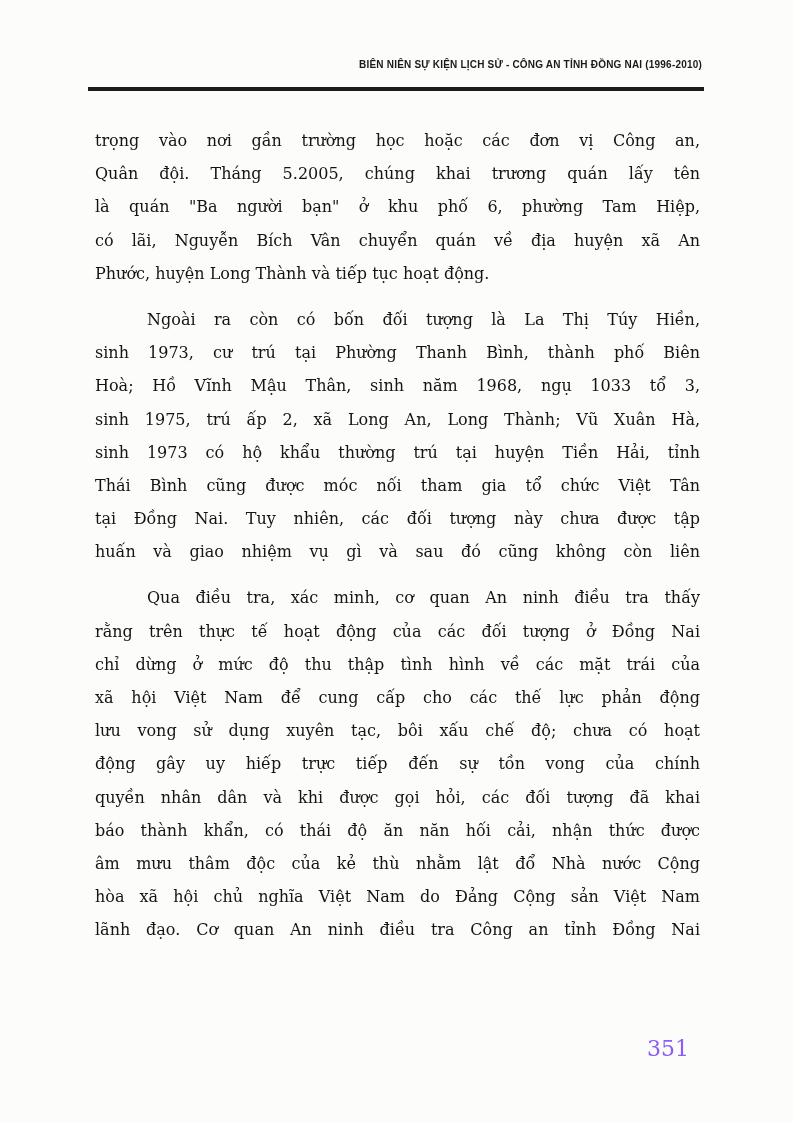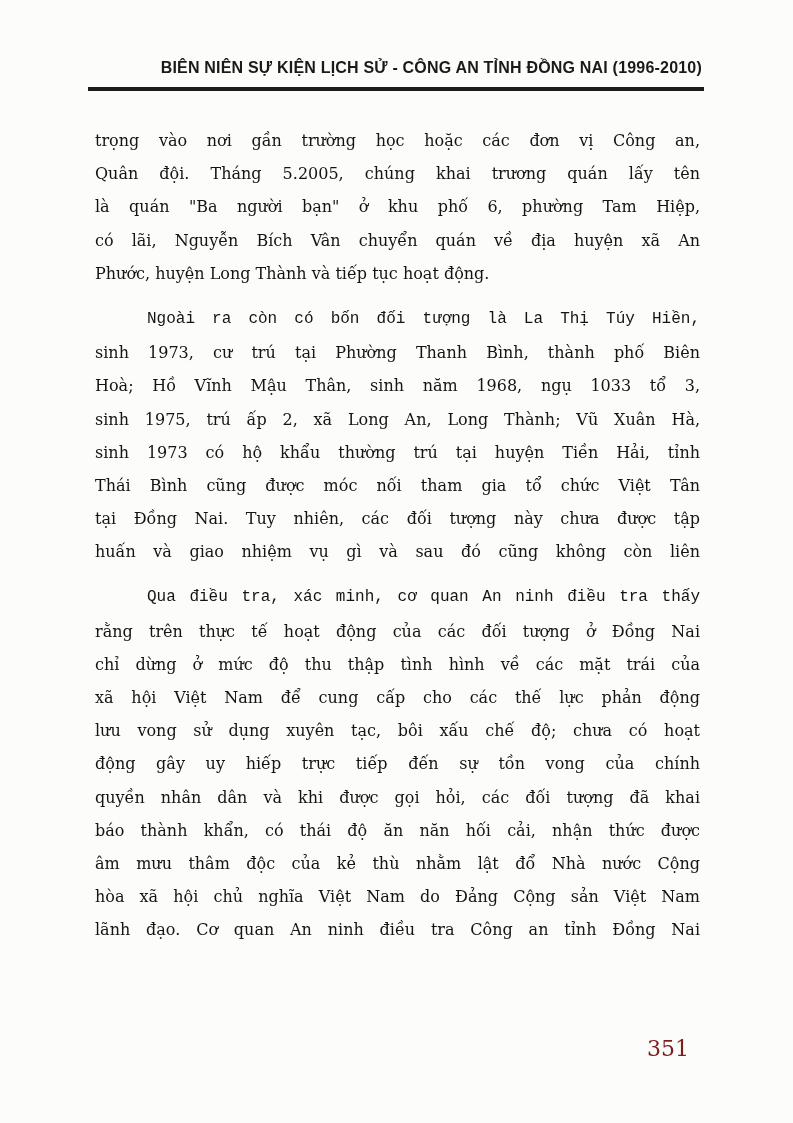--- a/index.html
+++ b/index.html
@@ -18,21 +18,21 @@
     color: #141414;
   }
   .running-header {
     position: absolute;
     top: 59px;
     left: 88px;
     width: 614px;
     text-align: right;
     font-family: "Liberation Sans", sans-serif;
     font-weight: bold;
-    font-size: 16px;
+    font-size: 10px;
     letter-spacing: 0.2px;
     color: #1a1a1a;
     white-space: nowrap;
   }
   .header-rule {
     position: absolute;
     top: 87px;
     left: 88px;
     width: 616px;
     height: 3.5px;
@@ -52,31 +52,30 @@
   .line {
     height: 33.2px;
     line-height: 33.2px;
     text-align: justify;
     text-align-last: justify;
     white-space: nowrap;
     overflow: hidden;
   }
   .line.indent {
     text-indent: 52px;
-    font-family: Liberation Mono, monospace;
   }
   .line.lastleft {
     text-align-last: left;
   }
   .page-number {
     position: absolute;
     top: 1036px;
     right: 104px;
     font-size: 22px;
-    color: #7f1d1d;
+    color: #8b5cf6;
   }
 </style>
 </head>
 <body>
 
 <div class="page">
   <div class="running-header">
     <span>BIÊN NIÊN SỰ KIỆN LỊCH SỬ - CÔNG AN TỈNH ĐỒNG NAI (1996-2010)</span>
   </div>
   <div class="header-rule"></div>

